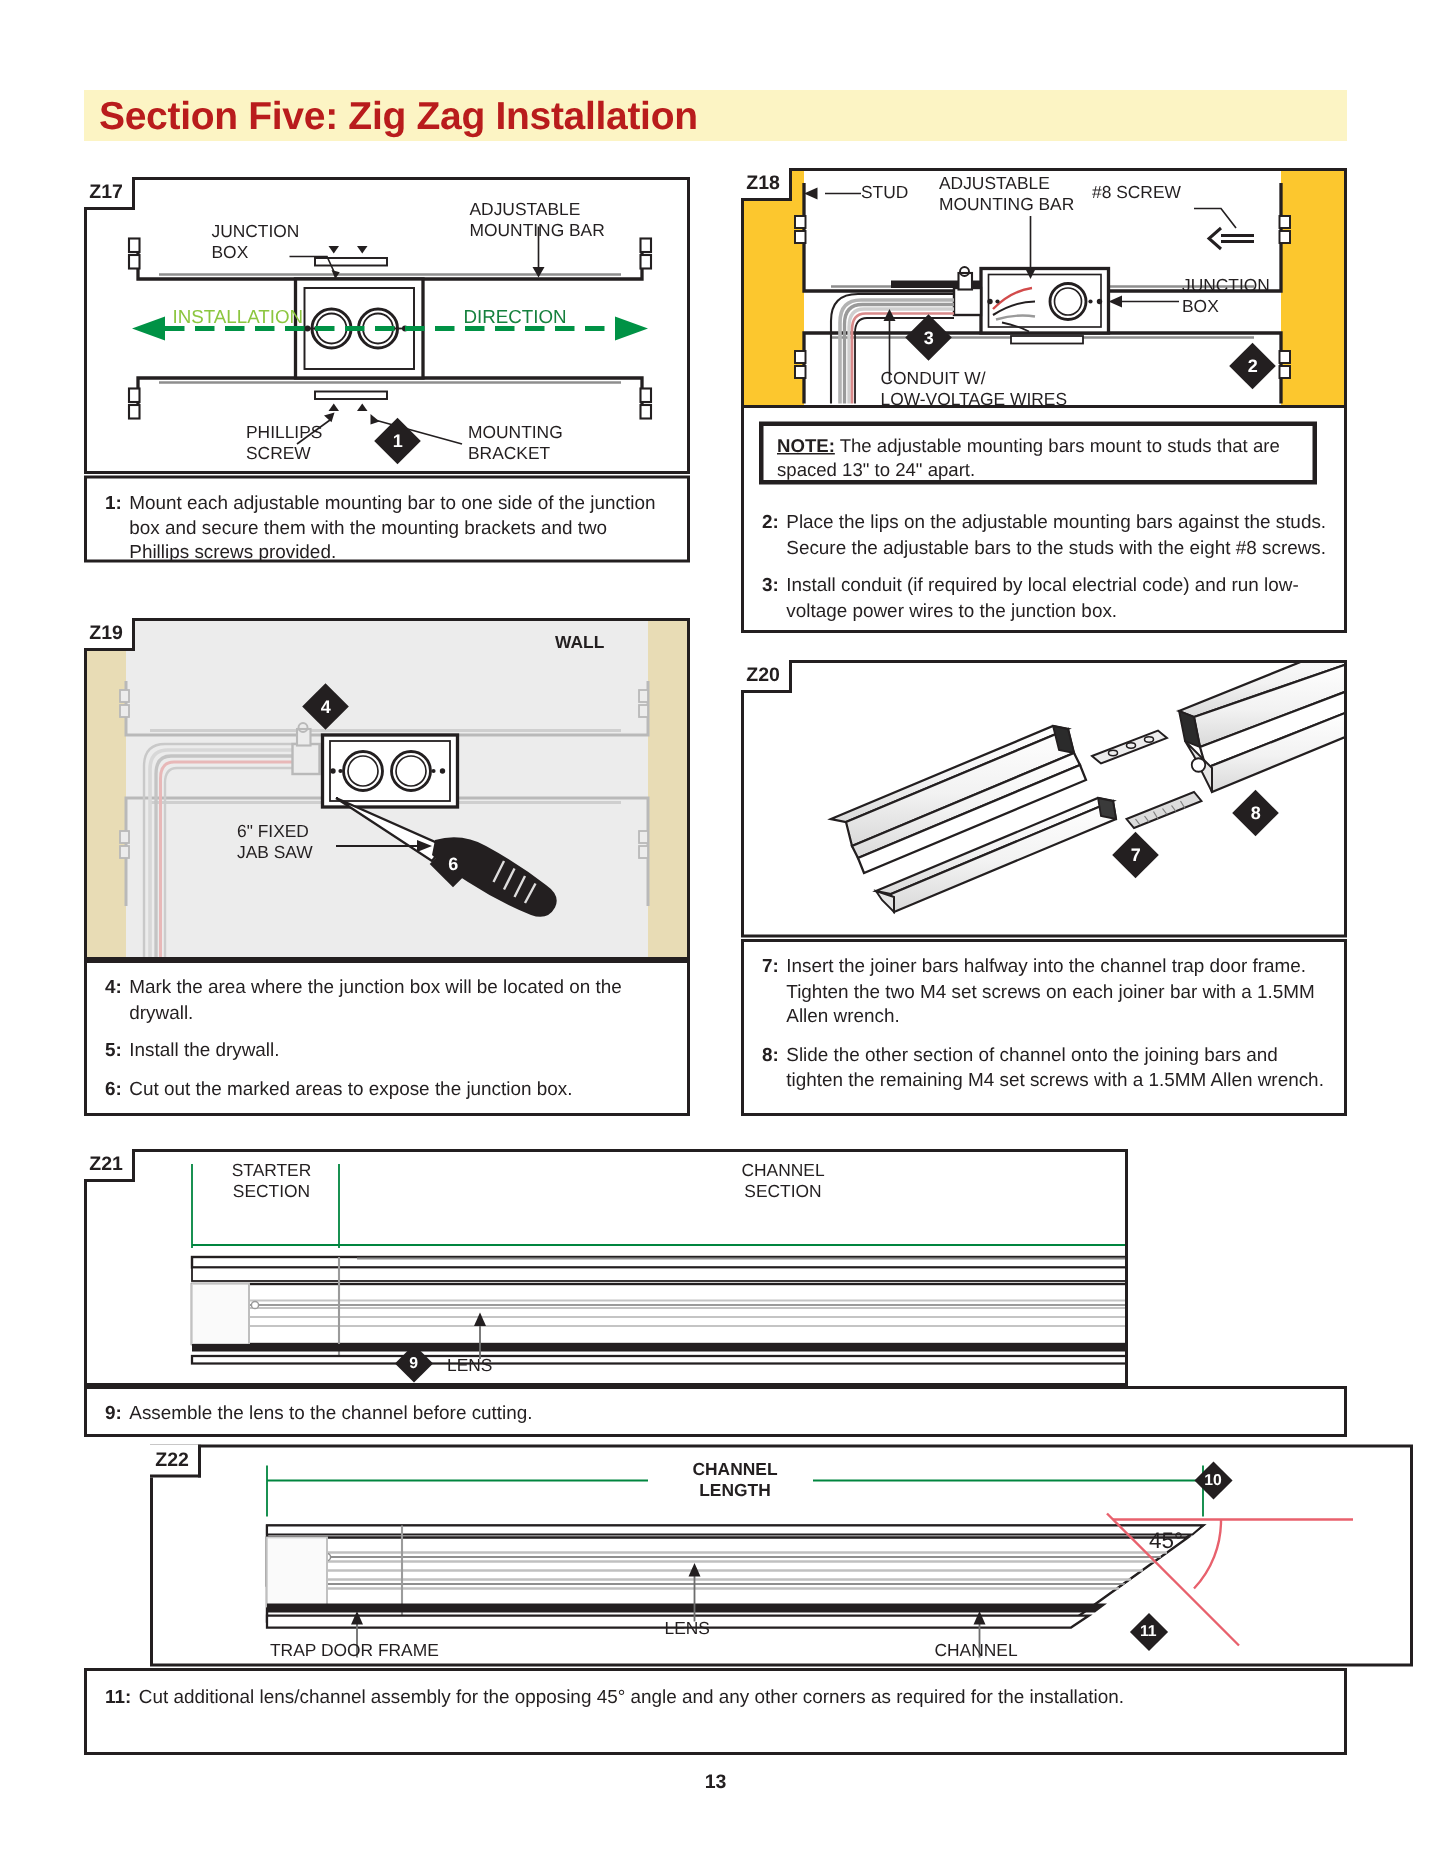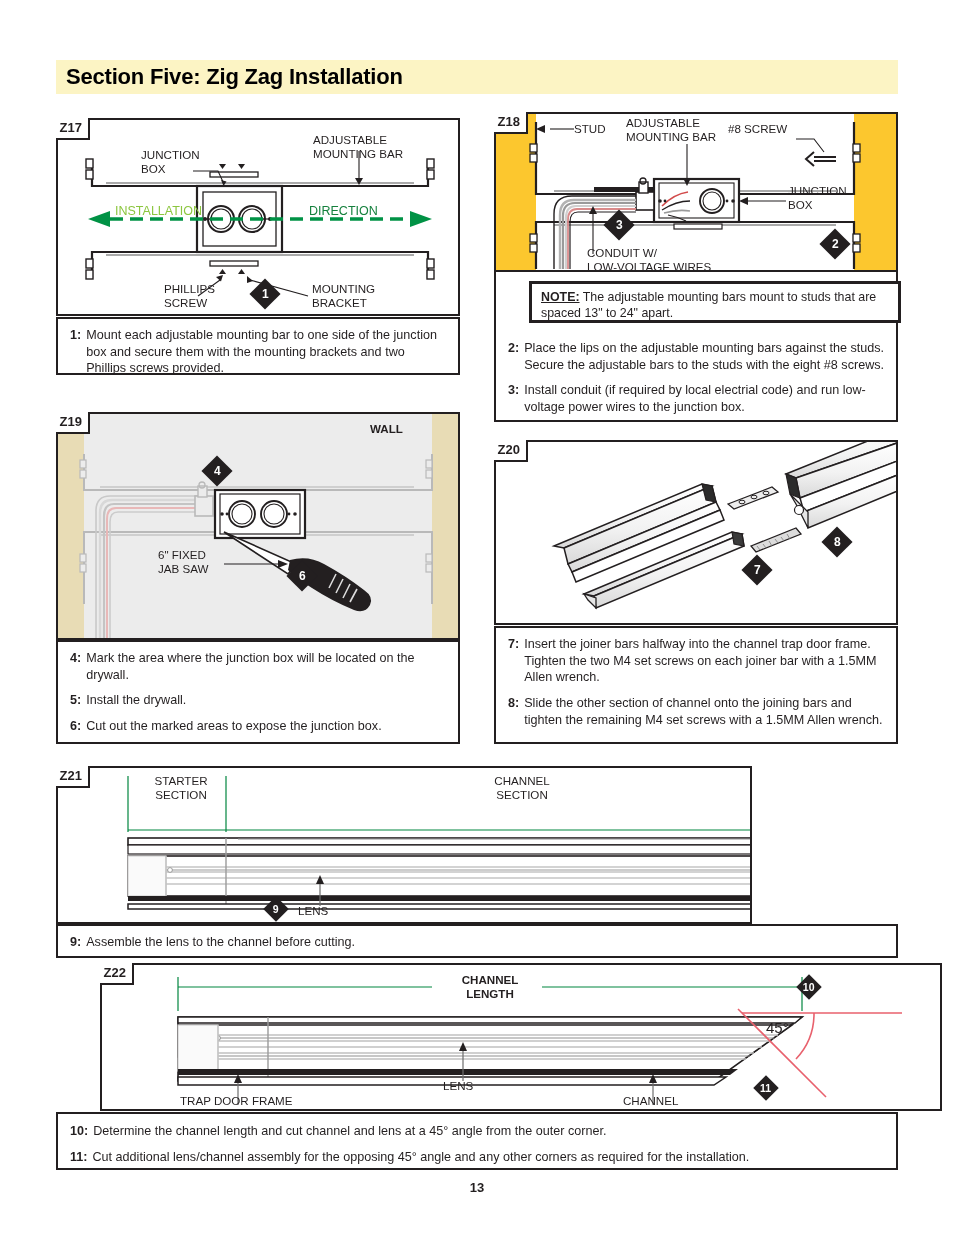--- a/index.html
+++ b/index.html
@@ -14,22 +14,22 @@
   }
   .page { position:absolute; inset:0; }
 
   
   .section-header{
     position:absolute; left:56px; top:60px; width:842px; height:34px;
     background:#fcf4c4;
     display:flex; align-items:center;
   }
   .section-header .title{
-    font-size:22px; font-weight:bold; letter-spacing:-0.2px;
-    padding-left:10px; color:#000000;
+    font-size:26px; font-weight:bold; letter-spacing:-0.2px;
+    padding-left:10px; color:#b91c1c;
   }
 
   
   .panel{ position:absolute; border:2.5px solid #231f20; background:#fff;text-decoration:underline; }
   .panel-tag{
     position:absolute; left:-2.5px; top:-2.5px;
     background:#fff;
     border-right:2.5px solid #231f20;
     border-bottom:2.5px solid #231f20;
     font-size:13px; font-weight:bold; color:#231f20;
@@ -43,21 +43,21 @@
     position:absolute; border:2.5px solid #231f20; background:#fff;
     padding:8px 10px 9px 12px;
   }
   .step{ display:flex; font-size:12.6px; line-height:1.33; margin-bottom:9px; }
   .step:last-child{ margin-bottom:0; }
   .step .num{ font-weight:bold; flex:0 0 auto; margin-right:5px; }
   .step .txt{ flex:1 1 auto; }
 
   .notebox{
     position:absolute; border:3px solid #231f20; background:#fff;
-    padding:5px 8px 6px 9px; font-size:12.4px; line-height:1.3;margin-left:23px;
+    padding:5px 8px 6px 9px; font-size:12.4px; line-height:1.3;
   }
   .notebox b{ text-decoration:underline; }
 
   
   .lbl{
     position:absolute; font-size:11.6px; line-height:1.2;
     color:#231f20; white-space:nowrap;
   }
   .lbl.b{ font-weight:bold; }
   .lbl.c{ text-align:center; }
@@ -617,24 +617,20 @@
         <span>10</span>
       </div>
       <div class="diamond sm" style="left:655px; top:114px;">
         <span>11</span>
       </div>
     </div>
   </div>
 
   <div class="steps" style="left:56px; top:1112px; width:842px; height:58px; padding-top:9px;">
     <div class="step">
-      <span class="num">10:</span>
-      <span class="txt">Determine the channel length and cut channel and lens at a 45° angle from the outer corner.</span>
-    </div>
-    <div class="step">
       <span class="num">11:</span>
       <span class="txt">Cut additional lens/channel assembly for the opposing 45° angle and any other corners as required for the installation.</span>
     </div>
   </div>
 
   <div class="pageno">13</div>
 
 </div>
 
 </body></html>

